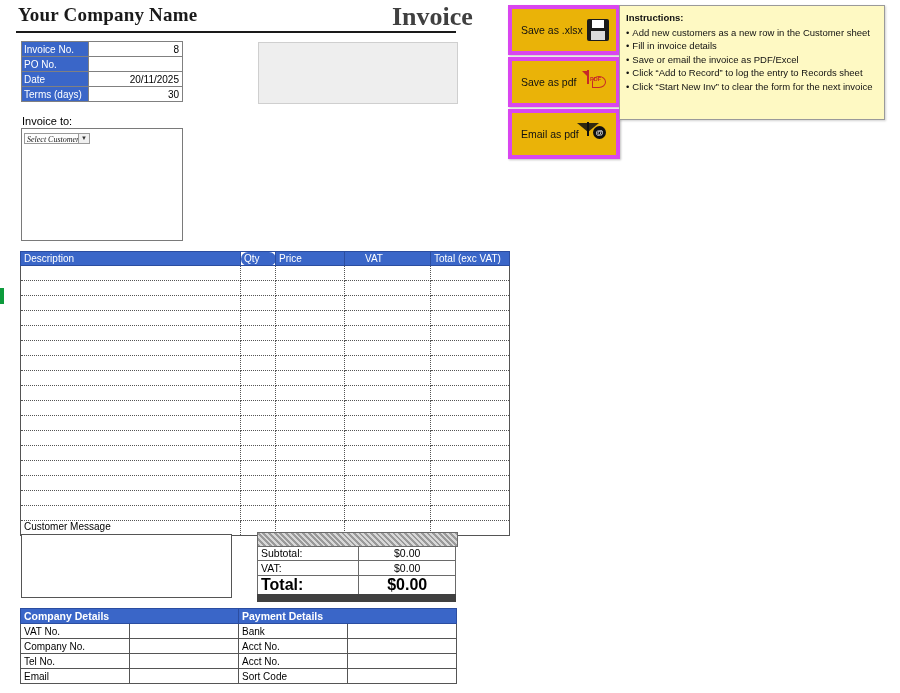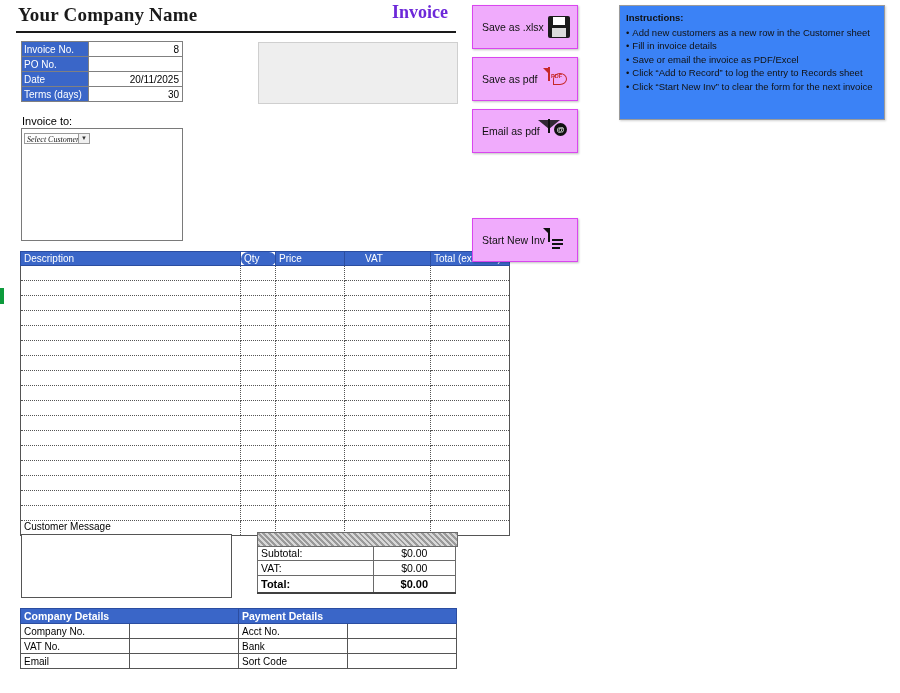--- a/index.html
+++ b/index.html
@@ -34,22 +34,22 @@
     font-size: 19px;
     color: #1a1a1a;
     letter-spacing: 0.2px;
   }
   .invoice-word {
     position: absolute;
     left: 392px;
     top: 2px;
     font-family: "Liberation Serif", serif;
     font-weight: bold;
-    font-size: 18px;
-    color: #6d28d9;
+    font-size: 26px;
+    color: #404040;
   }
   .header-rule {
     position: absolute;
     left: 16px;
     top: 31px;
     width: 440px;
     height: 0;
     border-top: 2px solid #1a1a1a;
   }
 
@@ -224,23 +224,23 @@
   .totals td {
     height: 14px;
     padding: 0 3px;
     border: 1px solid #6a6a6a;
     border-top: none;
   }
   .totals td.k { text-align: left; }
   .totals td.v { text-align: center; }
   .totals tr.grand td {
     font-weight: bold;
-    font-size: 11px;
+    font-size: 16px;
     border-top: 1px solid #000;
-    border-bottom: 2px solid #404040;
+    border-bottom: 8px solid #404040;
     height: 16px;
   }
 
   
   .details {
     position: absolute;
     left: 20px;
     top: 608px;
     width: 437px;
     border-collapse: collapse;
@@ -261,25 +261,25 @@
     height: 14px;
     padding: 0 3px;
     border: 1px solid #555;
   }
   .details .k { width: 70px; }
   .details .v { width: 145px; }
 
   
   .btn {
     position: absolute;
-    left: 472px;
+    left: 508px;
     width: 104px;
     height: 42px;
-    background: #f0abfc;
-    border: 1px solid #d946ef;
+    background: #eab308;
+    border: 4px solid #d946ef;
     box-shadow: 1px 1px 2px rgba(0,0,0,0.25);
     font-size: 10.5px;
     color: #111;
     cursor: pointer;
   }
   .btn .txt {
     position: absolute;
     left: 9px;
     top: 50%;
     transform: translateY(-50%);
@@ -396,21 +396,21 @@
     display: block;
   }
 
   
   .instructions {
     position: absolute;
     left: 619px;
     top: 5px;
     width: 266px;
     height: 115px;
-    background: #3b82f6;
+    background: #fef9c3;
     border: 1px solid #9a9a9a;
     box-shadow: 1px 1px 2px rgba(0,0,0,0.18);
     padding: 5px 6px;
     box-sizing: border-box;
     font-size: 9.5px;
     line-height: 13.5px;
     color: #111;
   }
   .instructions .head {
     font-weight: bold;
@@ -634,29 +634,35 @@
 
     <table class="details">
       <thead>
         <tr>
           <th colspan="2">Company Details</th>
           <th colspan="2">Payment Details</th>
         </tr>
       </thead>
       <tbody>
         <tr>
+          <td class="k">VAT No.</td>
+          <td class="v"></td>
+          <td class="k">Bank</td>
+          <td class="v"></td>
+        </tr>
+        <tr>
           <td class="k">Company No.</td>
           <td class="v"></td>
           <td class="k">Acct No.</td>
           <td class="v"></td>
         </tr>
         <tr>
-          <td class="k">VAT No.</td>
+          <td class="k">Tel No.</td>
           <td class="v"></td>
-          <td class="k">Bank</td>
+          <td class="k">Acct No.</td>
           <td class="v"></td>
         </tr>
         <tr>
           <td class="k">Email</td>
           <td class="v"></td>
           <td class="k">Sort Code</td>
           <td class="v"></td>
         </tr>
       </tbody>
     </table>
@@ -677,26 +683,20 @@
   </div>
 
   <div class="btn" style="top:109px;">
     <span class="txt">Email as pdf</span>
     <span class="ico">
       <span class="ico-mail"><span class="flapL"></span><span class="flapR"></span><span class="badge">@</span></span>
     </span>
   </div>
 
 
-  <div class="btn" style="top:218px;">
-    <span class="txt">Start New Inv</span>
-    <span class="ico">
-      <span class="ico-doc"><span class="fold"></span><i style="top:10px;width:11px;"></i><i style="top:14px;width:11px;"></i><i style="top:18px;width:8px;"></i></span>
-    </span>
-  </div>
 
   <div class="instructions">
     <div class="head">Instructions:</div>
     <ul id="instr-list">
         <li>Add new customers as a new row in the Customer sheet</li>
         <li>Fill in invoice details</li>
         <li>Save or email the invoice as PDF/Excel</li>
         <li>Click “Add to Record” to log the entry to Records sheet</li>
         <li>Click “Start New Inv” to clear the form for the next invoice</li>
       </ul>

